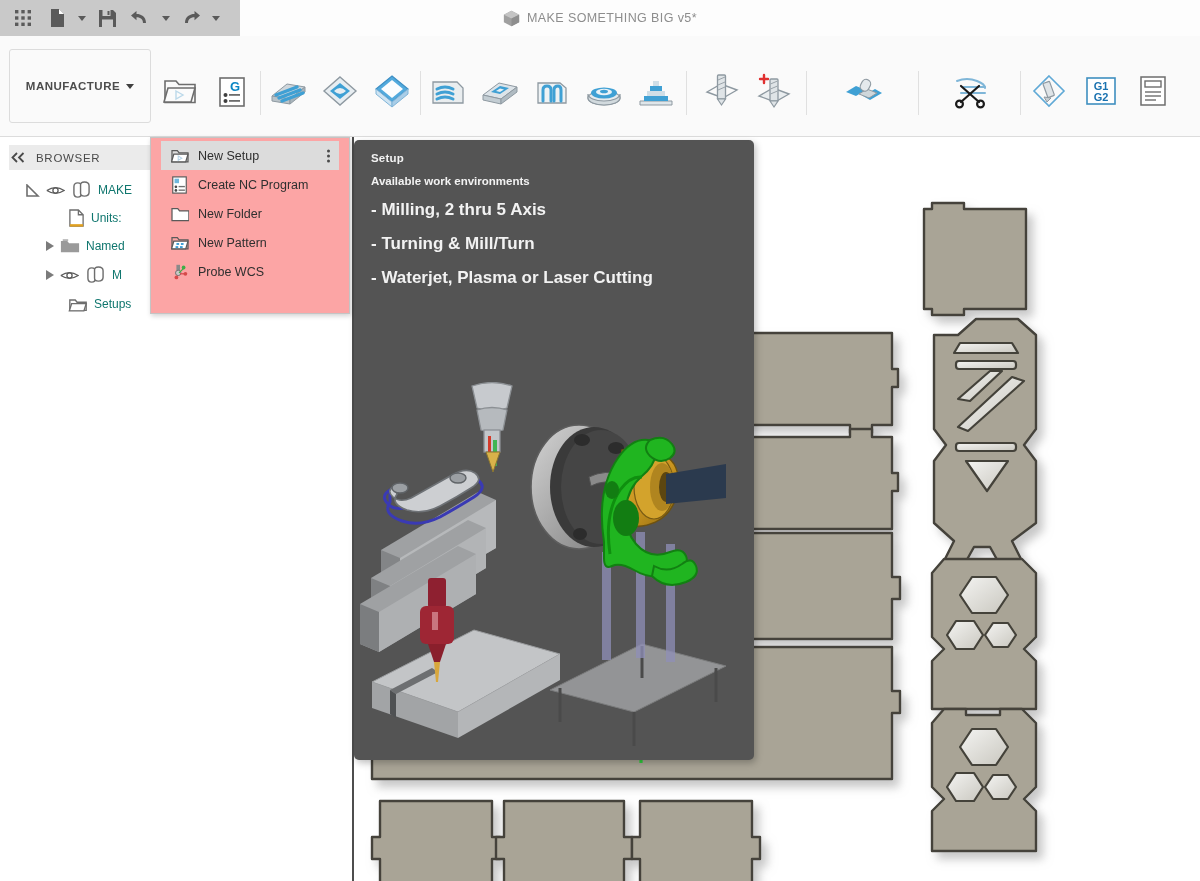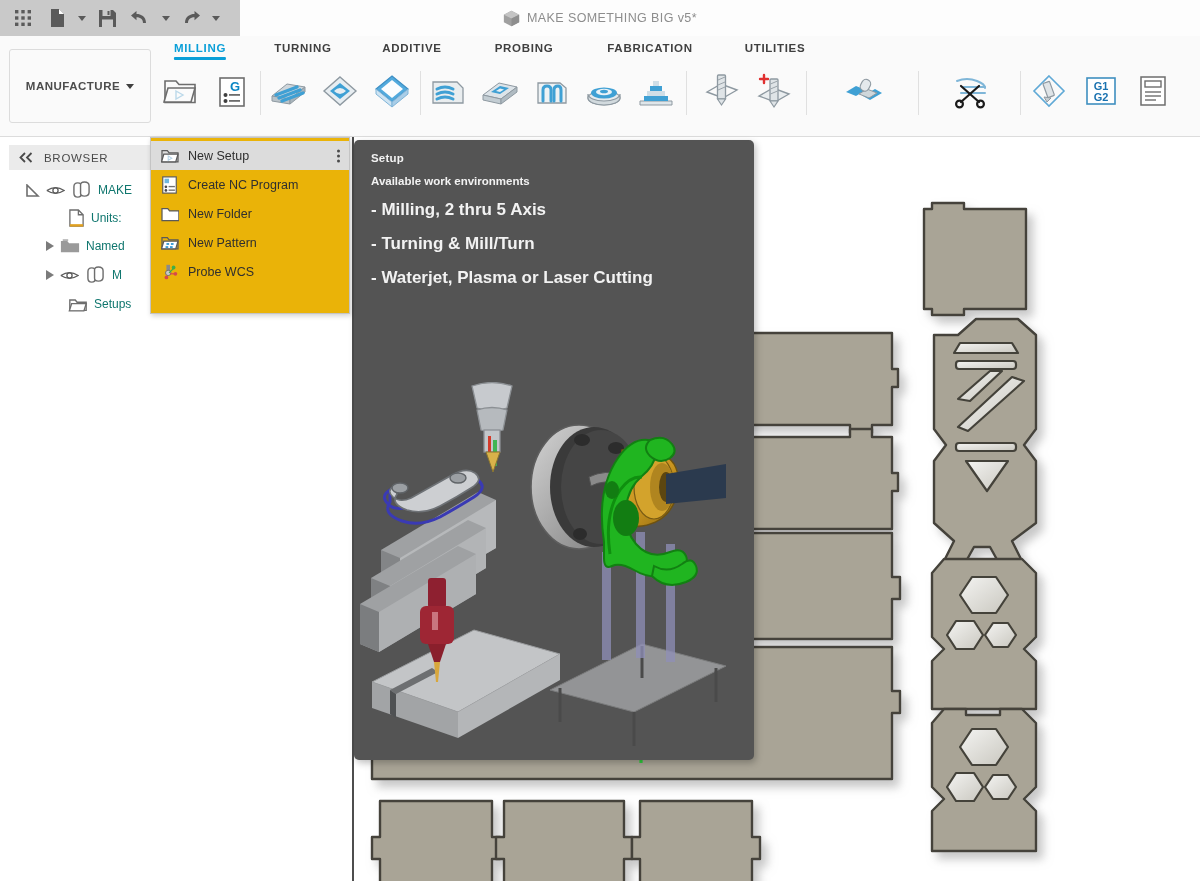--- a/index.html
+++ b/index.html
@@ -133,21 +133,21 @@
   }
 
   
   #browser {
     position: absolute; left: 0; top: 137px; width: 352px; height: 744px;
     background: #ffffff;
   }
   #browser-header {
     position: absolute; left: 9px; top: 8px; width: 172px; height: 25px;
     background: #ebebeb;
-    display: flex; align-items: center; gap: 10px; padding-left: 10px;
+    display: flex; align-items: center; gap: 10px; padding-left: 2px;
     cursor: pointer;
   }
   #browser-header .bh-text {
     font-size: 11.5px; color: #4a4a4a; letter-spacing: .7px;
   }
   .tree-row {
     position: absolute; height: 26px;
     display: flex; align-items: center; gap: 6px;
     font-size: 12px; color: #0f766e; white-space: nowrap;
     cursor: pointer;
@@ -159,25 +159,25 @@
   .tri {
     width: 0; height: 0;
     border-top: 5px solid transparent; border-bottom: 5px solid transparent;
     border-left: 8px solid transparent;
   }
   .tri-right { border-left-color: #7b7b7b; }
 
   
   #setup-menu {
     position: absolute; left: 150px; top: 137px; width: 200px; height: 177px;
-    background: #eab308;
+    background: #fca5a5;
     border: 1px solid #c4c4c4;
     box-shadow: 1px 2px 5px rgba(0,0,0,.18);
     z-index: 50;
-    padding: 3px 0;
+    padding: 3px 10px;
   }
   .mi {
     position: relative;
     height: 29px; display: flex; align-items: center; gap: 9px;
     padding-left: 9px; cursor: pointer;
     font-size: 12.5px; color: #2f2f2f;
   }
   .mi.sel { background: #dcdcdc; }
   .mi .mi-ic {
     width: 19px; height: 19px; flex: 0 0 19px;
@@ -295,30 +295,20 @@
     </div>
   </div>
 
   <div id="ribbon">
 
     <div id="ws-selector">
       <span class="ws-label">MANUFACTURE</span>
       <span class="caret-dk"></span>
     </div>
 
-    <div id="tabrow">
-      <div class="rtab active" style="left:48px">
-        <span>MILLING</span><span class="uline"></span>
-      </div>
-      <div class="rtab" style="left:151px"><span>TURNING</span></div>
-      <div class="rtab" style="left:260px"><span>ADDITIVE</span></div>
-      <div class="rtab" style="left:372px"><span>PROBING</span></div>
-      <div class="rtab" style="left:498px"><span>FABRICATION</span></div>
-      <div class="rtab" style="left:623px"><span>UTILITIES</span></div>
-    </div>
 
     <div id="cmdrow">
 
       <div class="grp-sep" style="left:108px"></div>
       <div class="grp-sep" style="left:268px"></div>
       <div class="grp-sep" style="left:534px"></div>
       <div class="grp-sep" style="left:654px"></div>
       <div class="grp-sep" style="left:766px"></div>
       <div class="grp-sep" style="left:868px"></div>
 

